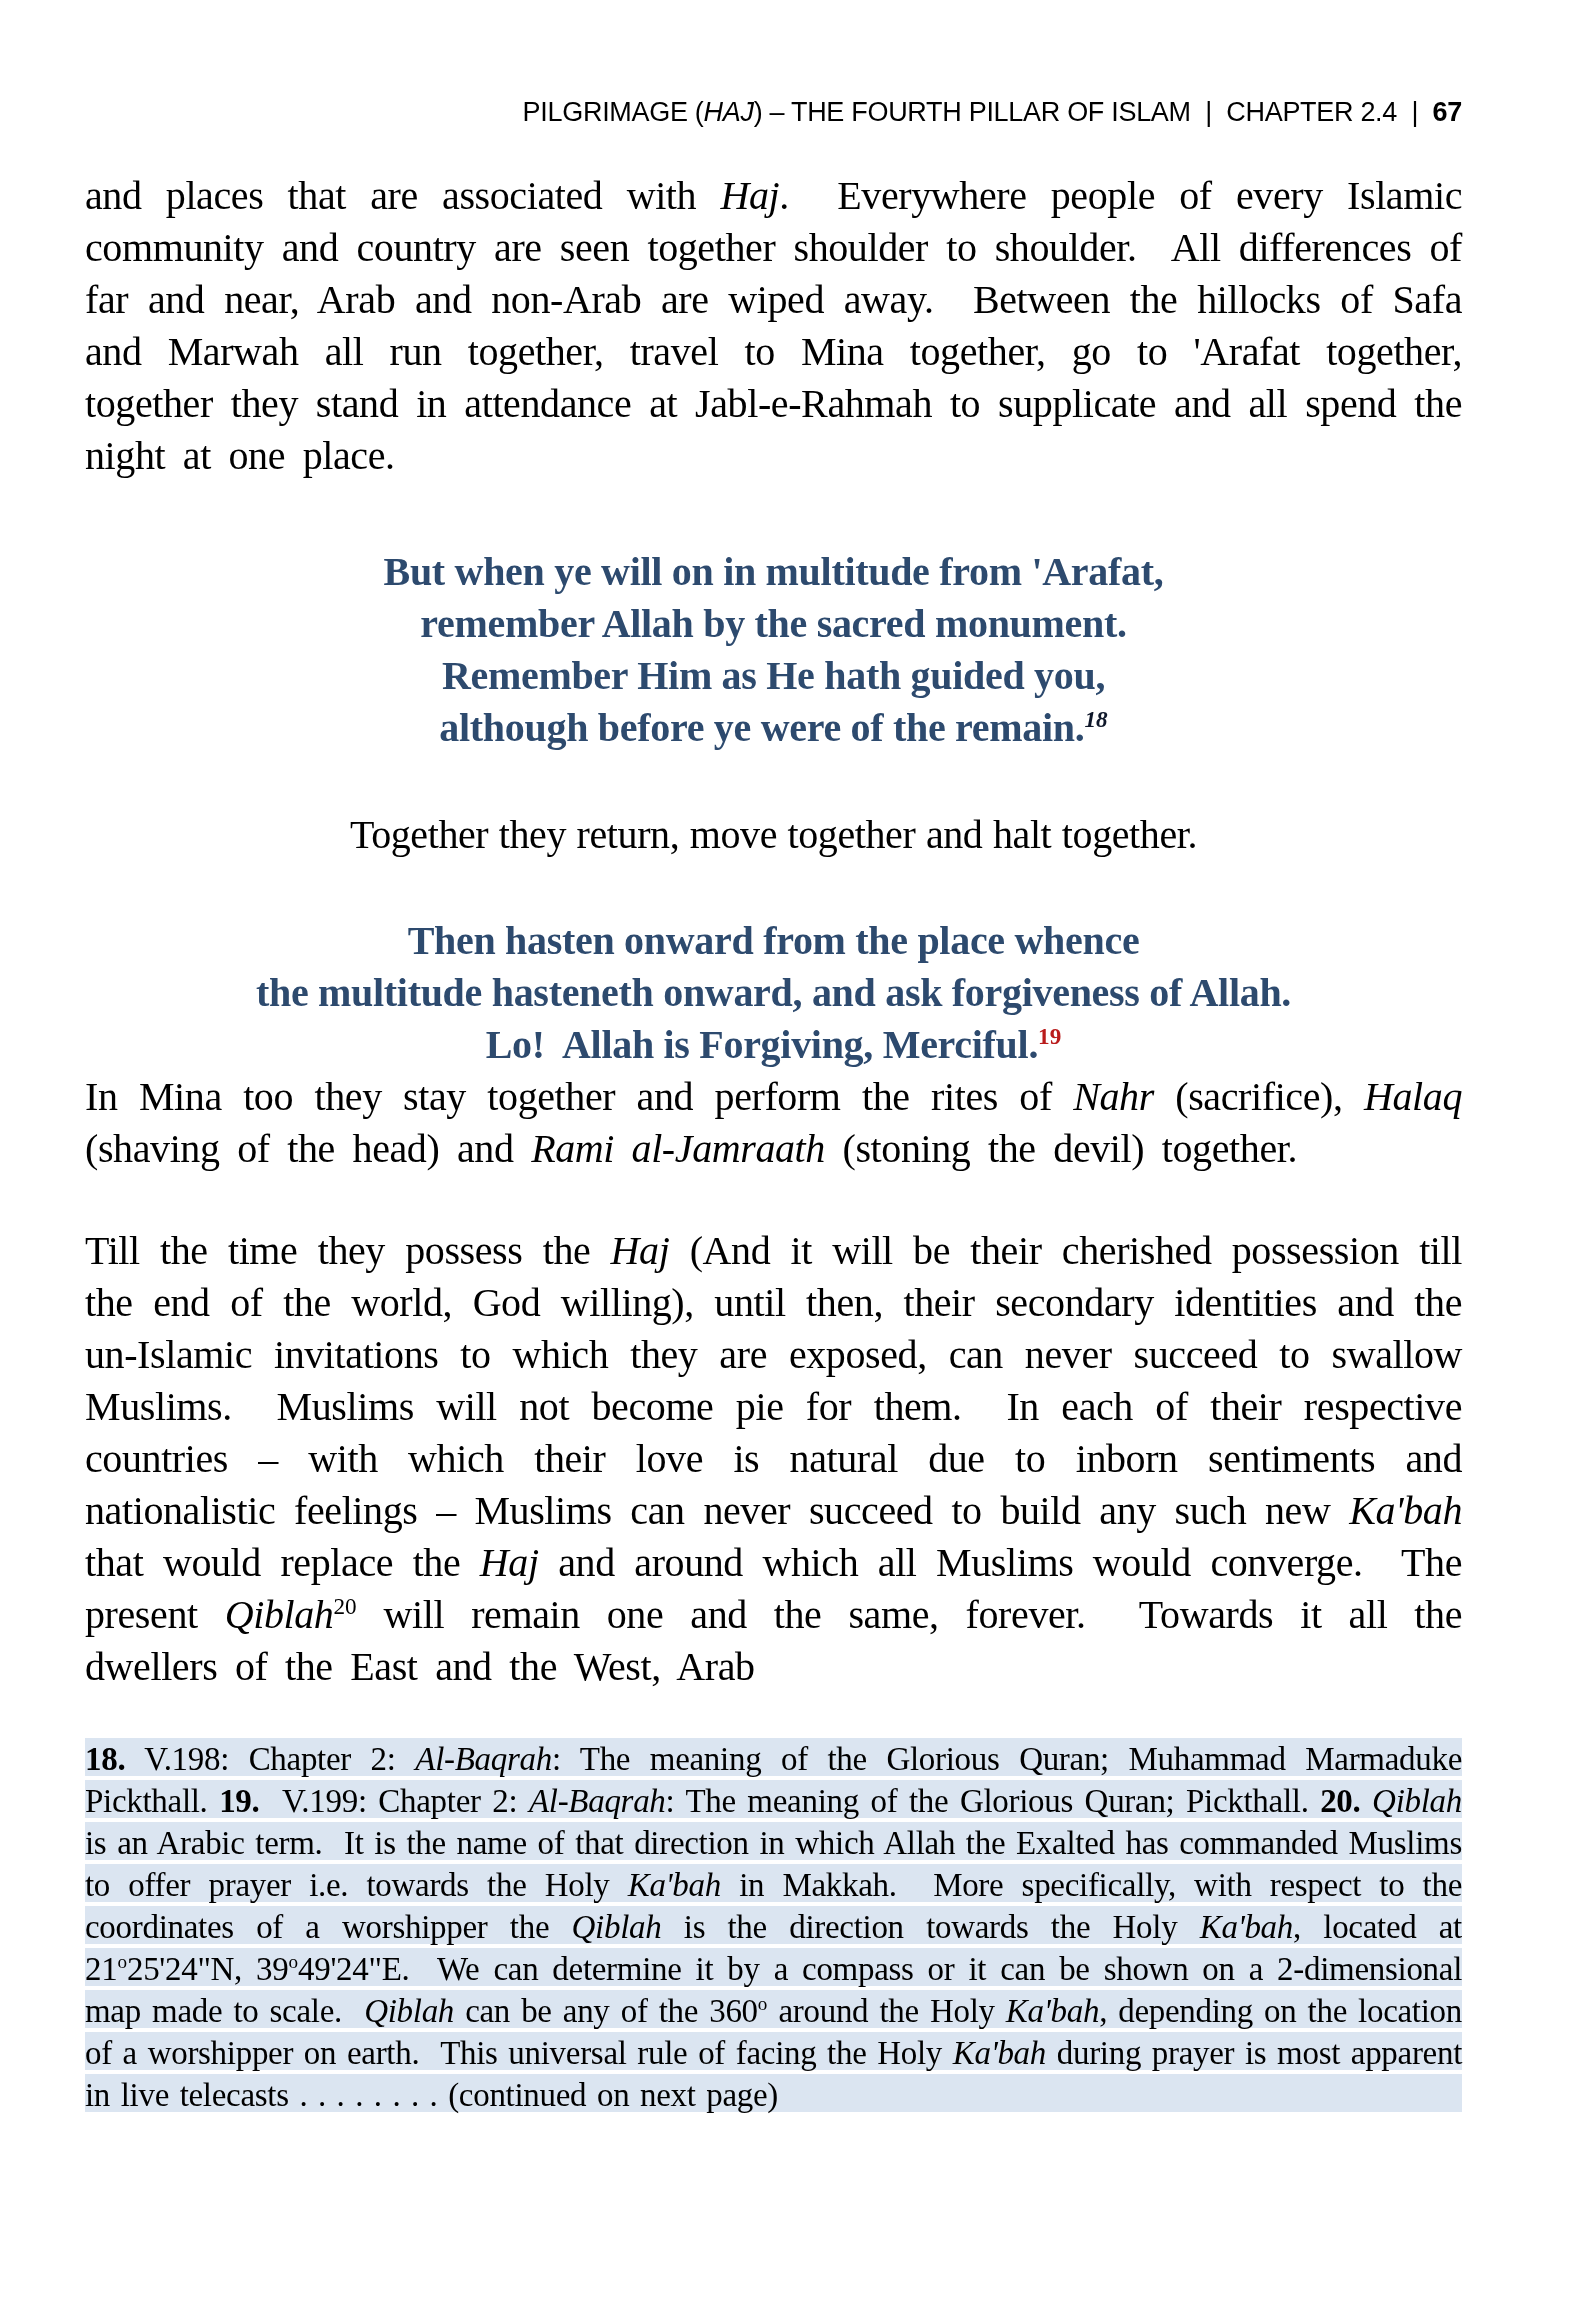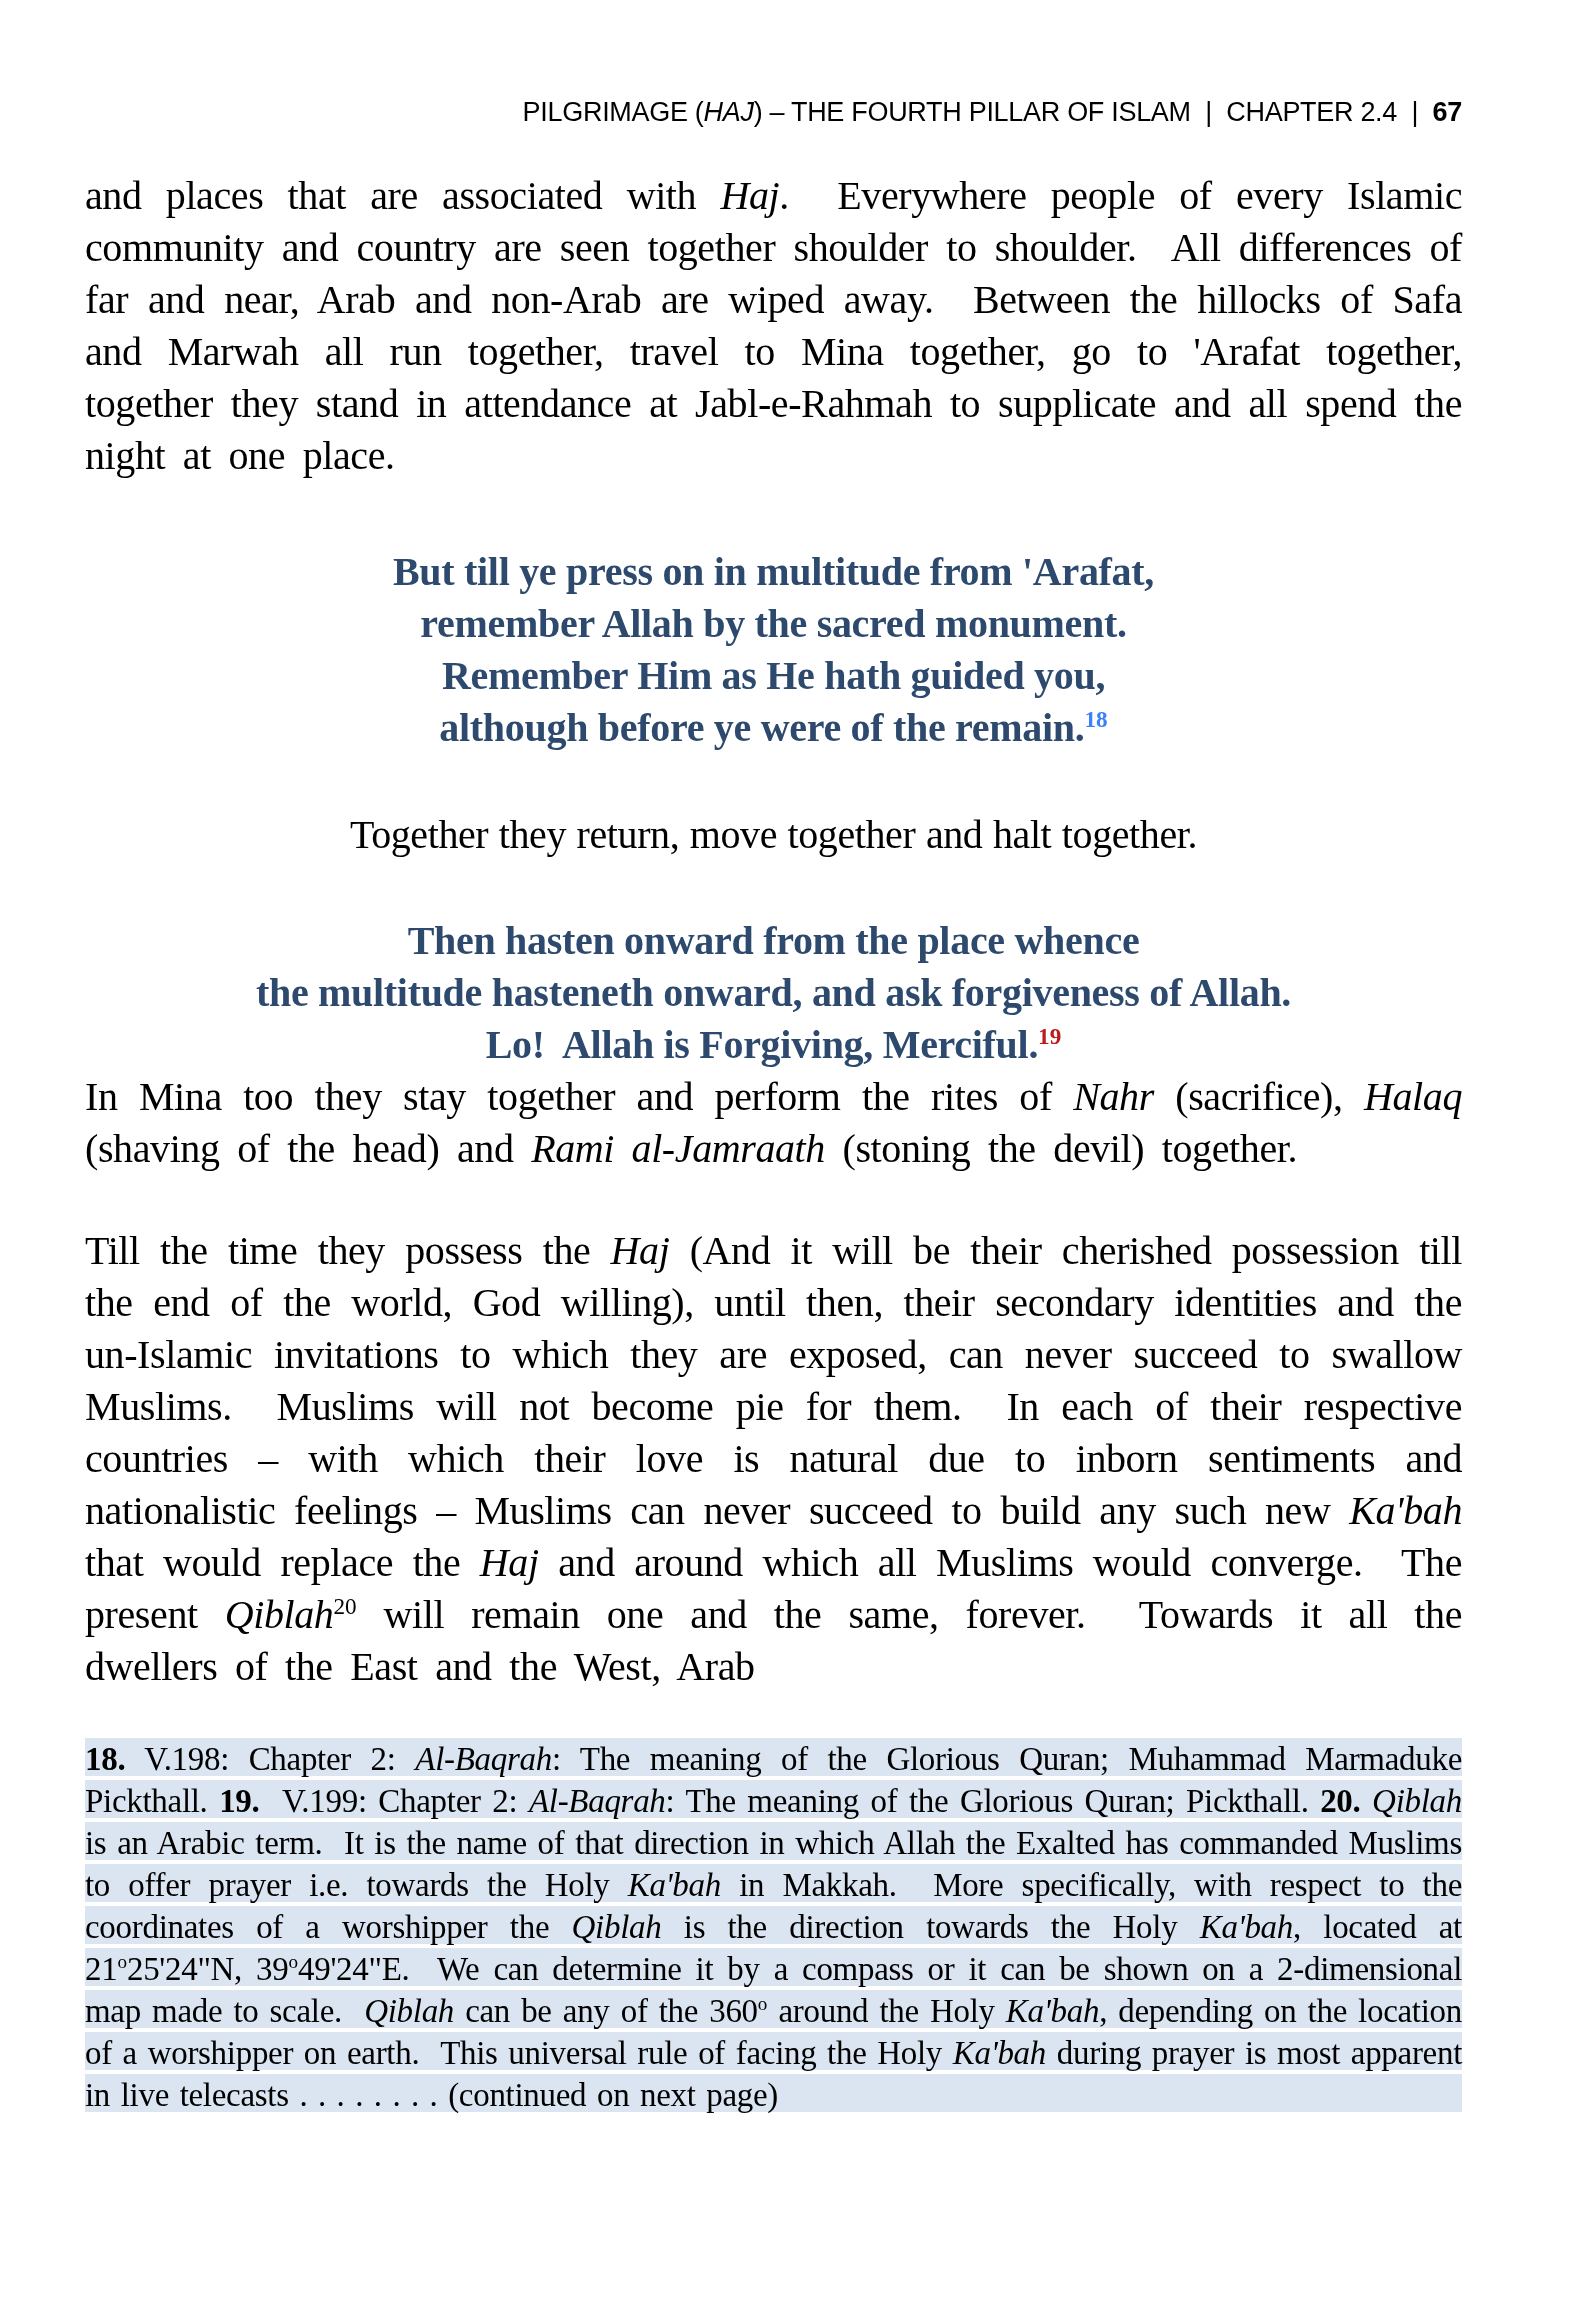--- a/index.html
+++ b/index.html
@@ -76,21 +76,21 @@
 </style>
 </head>
 <body>
 
 <div class="page">
 
   <div class="running-header"><span>PILGRIMAGE (</span><span style="font-style: italic;">HAJ</span><span>) – THE FOURTH PILLAR OF ISLAM</span><span> &nbsp;|&nbsp; </span><span>CHAPTER 2.4</span><span> &nbsp;|&nbsp; </span><span style="font-weight: bold;">67</span></div>
 
   <div class="para m-para-intro"><span>and places that are associated with </span><span style="font-style: italic;">Haj</span><span>.&nbsp; Everywhere people of every Islamic community and country are seen together shoulder to shoulder.&nbsp; All differences of far and near, Arab and non-Arab are wiped away.&nbsp; Between the hillocks of Safa and Marwah all run together, travel to Mina together, go to 'Arafat together, together they stand in attendance at Jabl-e-Rahmah to supplicate and all spend the night at one place.</span></div>
 
-  <div class="quote m-quote-arafat"><span>But till ye press on in multitude from 'Arafat,</span><br><span>remember Allah by the sacred monument.</span><br><span>Remember Him as He hath guided you,</span><br><span>although before ye were of the remain.</span><sup style="color: #3b82f6;">18</sup></div>
+  <div class="quote m-quote-arafat"><span>But when ye will on in multitude from 'Arafat,</span><br><span>remember Allah by the sacred monument.</span><br><span>Remember Him as He hath guided you,</span><br><span>although before ye were of the remain.</span><sup style="color: #0f172a; font-style: italic;">18</sup></div>
 
   <div class="para para-single m-para-together"><span>Together they return, move together and halt together.</span></div>
 
   <div class="quote m-quote-hasten"><span>Then hasten onward from the place whence</span><br><span>the multitude hasteneth onward, and ask forgiveness of Allah.</span><br><span>Lo!&nbsp; Allah is Forgiving, Merciful.</span><sup style="color: #b91c1c;">19</sup></div>
 
   <div class="para m-para-mina"><span>In Mina too they stay together and perform the rites of </span><span style="font-style: italic;">Nahr</span><span> (sacrifice), </span><span style="font-style: italic;">Halaq</span><span> (shaving of the head) and </span><span style="font-style: italic;">Rami al-Jamraath</span><span> (stoning the devil) together.</span></div>
 
   <div class="para m-para-till"><span>Till the time they possess the </span><span style="font-style: italic;">Haj</span><span> (And it will be their cherished possession till the end of the world, God willing), until then, their secondary identities and the un-Islamic invitations to which they are exposed, can never succeed to swallow Muslims.&nbsp; Muslims will not become pie for them.&nbsp; In each of their respective countries – with which their love is natural due to inborn sentiments and nationalistic feelings – Muslims can never succeed to build any such new </span><span style="font-style: italic;">Ka'bah</span><span> that would replace the </span><span style="font-style: italic;">Haj</span><span> and around which all Muslims would converge.&nbsp; The present </span><span style="font-style: italic;">Qiblah</span><sup>20</sup><span> will remain one and the same, forever.&nbsp; Towards it all the dwellers of the East and the West, Arab</span></div>
 
   <div class="footnote-block m-footnotes"><span style="font-weight: bold;">18.</span><span> V.198: Chapter 2: </span><span style="font-style: italic;">Al-Baqrah</span><span>: The meaning of the Glorious Quran; Muhammad Marmaduke Pickthall. </span><span style="font-weight: bold;">19.</span><span>&nbsp; V.199: Chapter 2: </span><span style="font-style: italic;">Al-Baqrah</span><span>: The meaning of the Glorious Quran; Pickthall. </span><span style="font-weight: bold;">20.</span><span> </span><span style="font-style: italic;">Qiblah</span><span> is an Arabic term.&nbsp; It is the name of that direction in which Allah the Exalted has commanded Muslims to offer prayer i.e. towards the Holy </span><span style="font-style: italic;">Ka'bah</span><span> in Makkah.&nbsp; More specifically, with respect to the coordinates of a worshipper the </span><span style="font-style: italic;">Qiblah</span><span> is the direction towards the Holy </span><span style="font-style: italic;">Ka'bah</span><span>, located at 21</span><sup>o</sup><span>25'24"N, 39</span><sup>o</sup><span>49'24"E.&nbsp; We can determine it by a compass or it can be shown on a 2-dimensional map made to scale.&nbsp; </span><span style="font-style: italic;">Qiblah</span><span> can be any of the 360</span><sup>o</sup><span> around the Holy </span><span style="font-style: italic;">Ka'bah</span><span>, depending on the location of a worshipper on earth.&nbsp; This universal rule of facing the Holy </span><span style="font-style: italic;">Ka'bah</span><span> during prayer is most apparent in live telecasts . . . . . . . . (continued on next page)</span></div>

